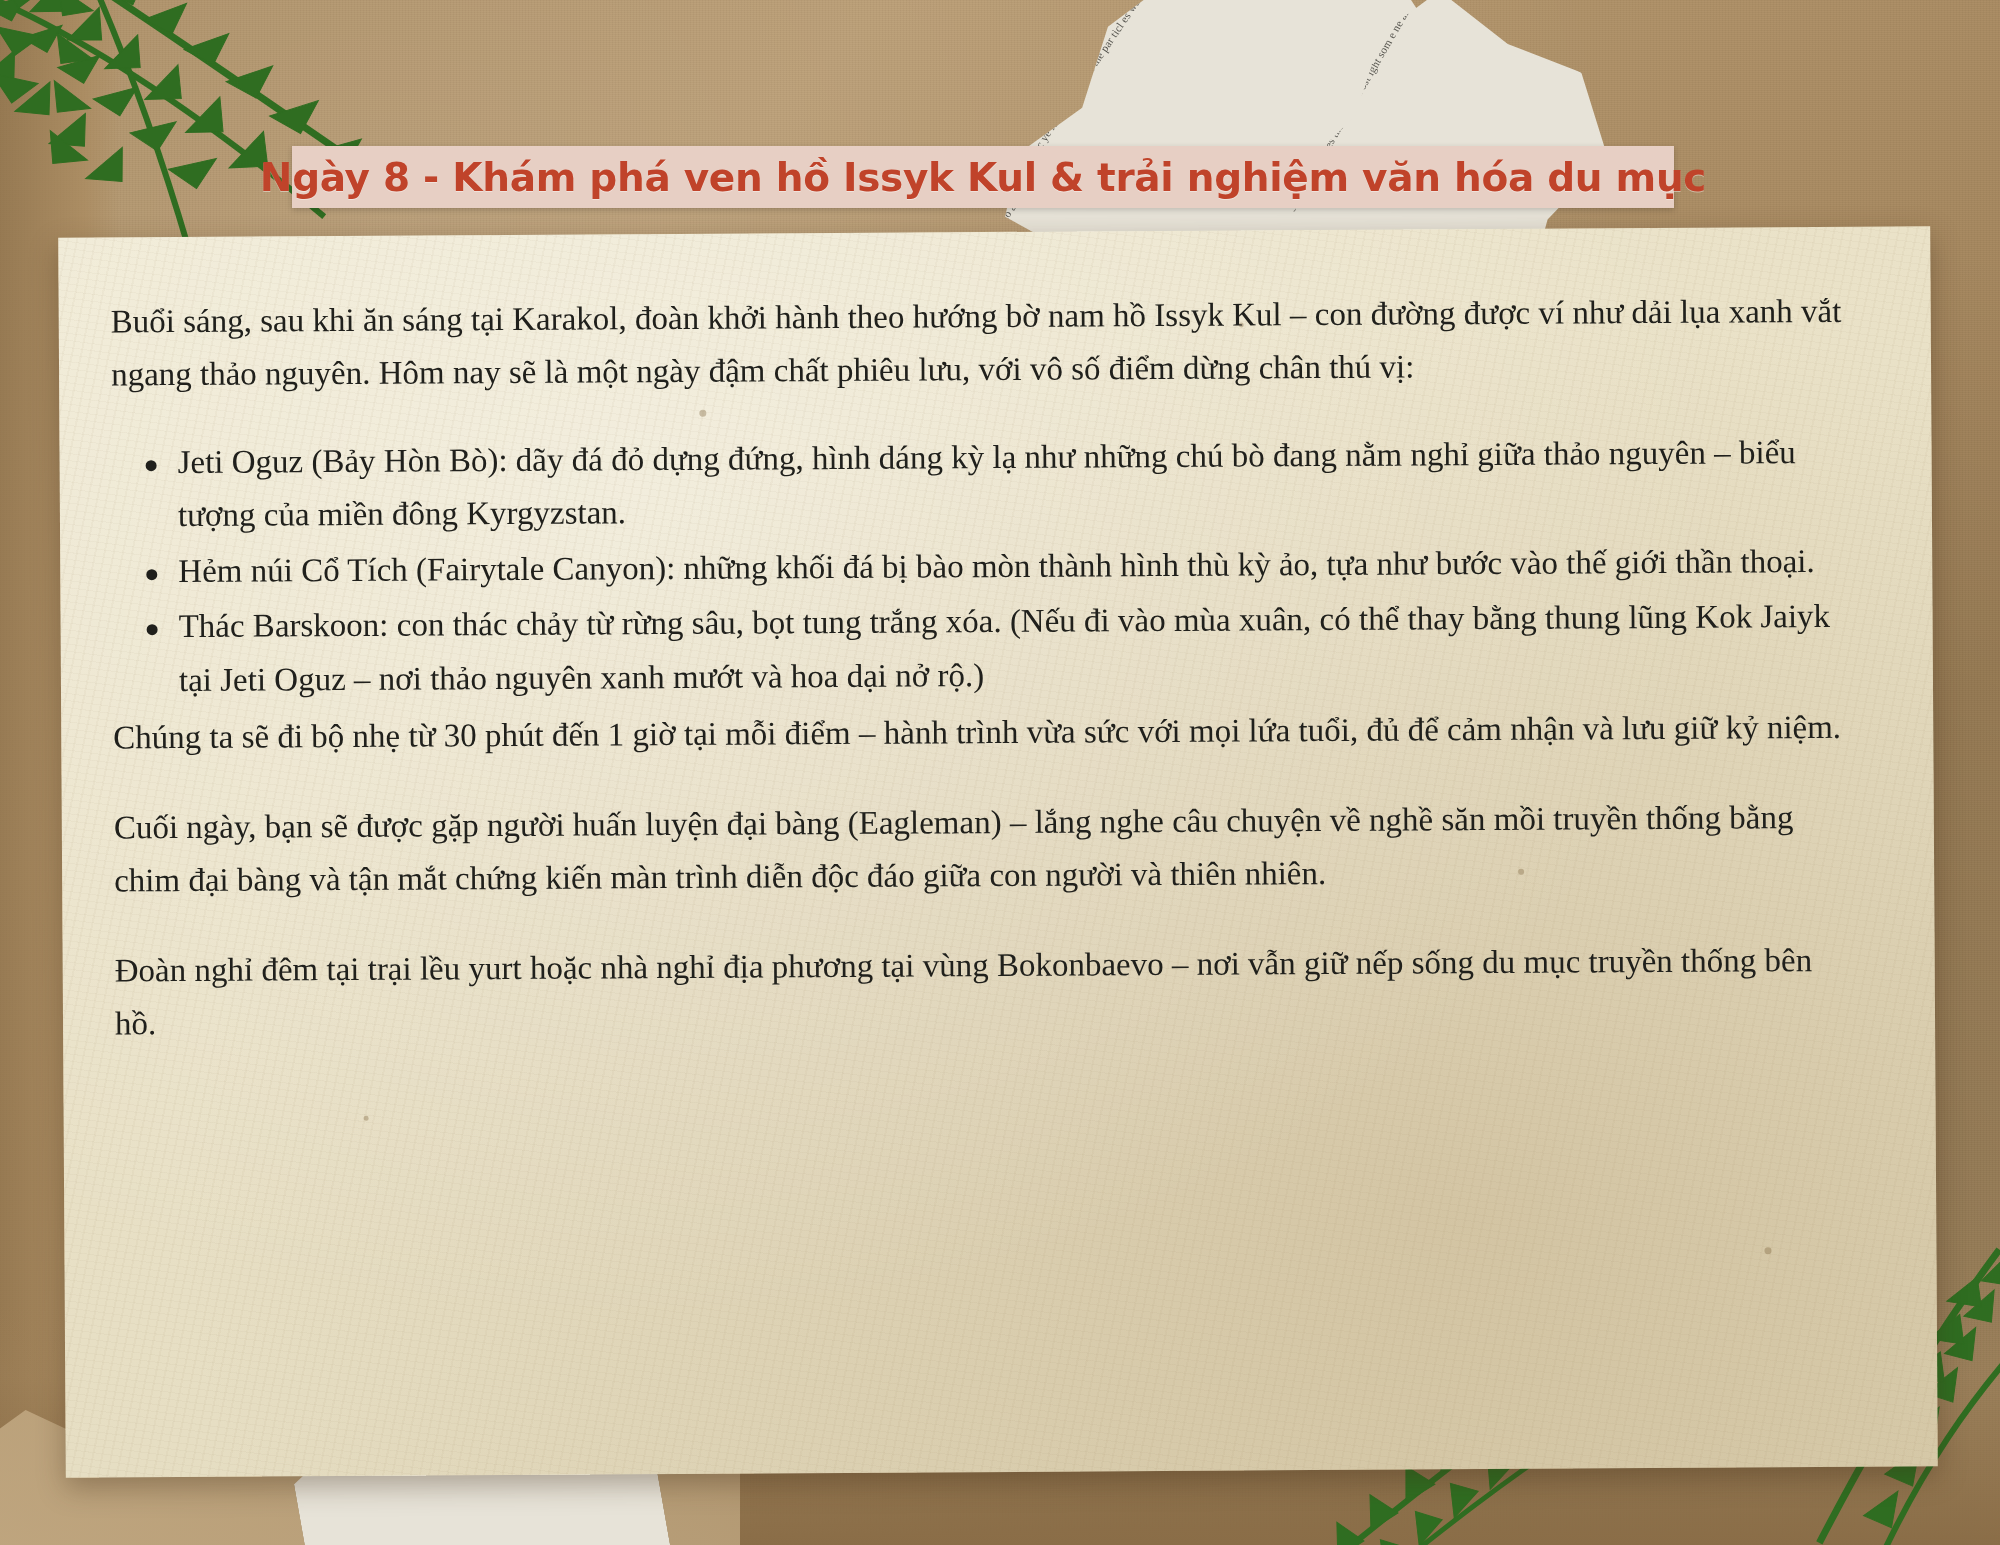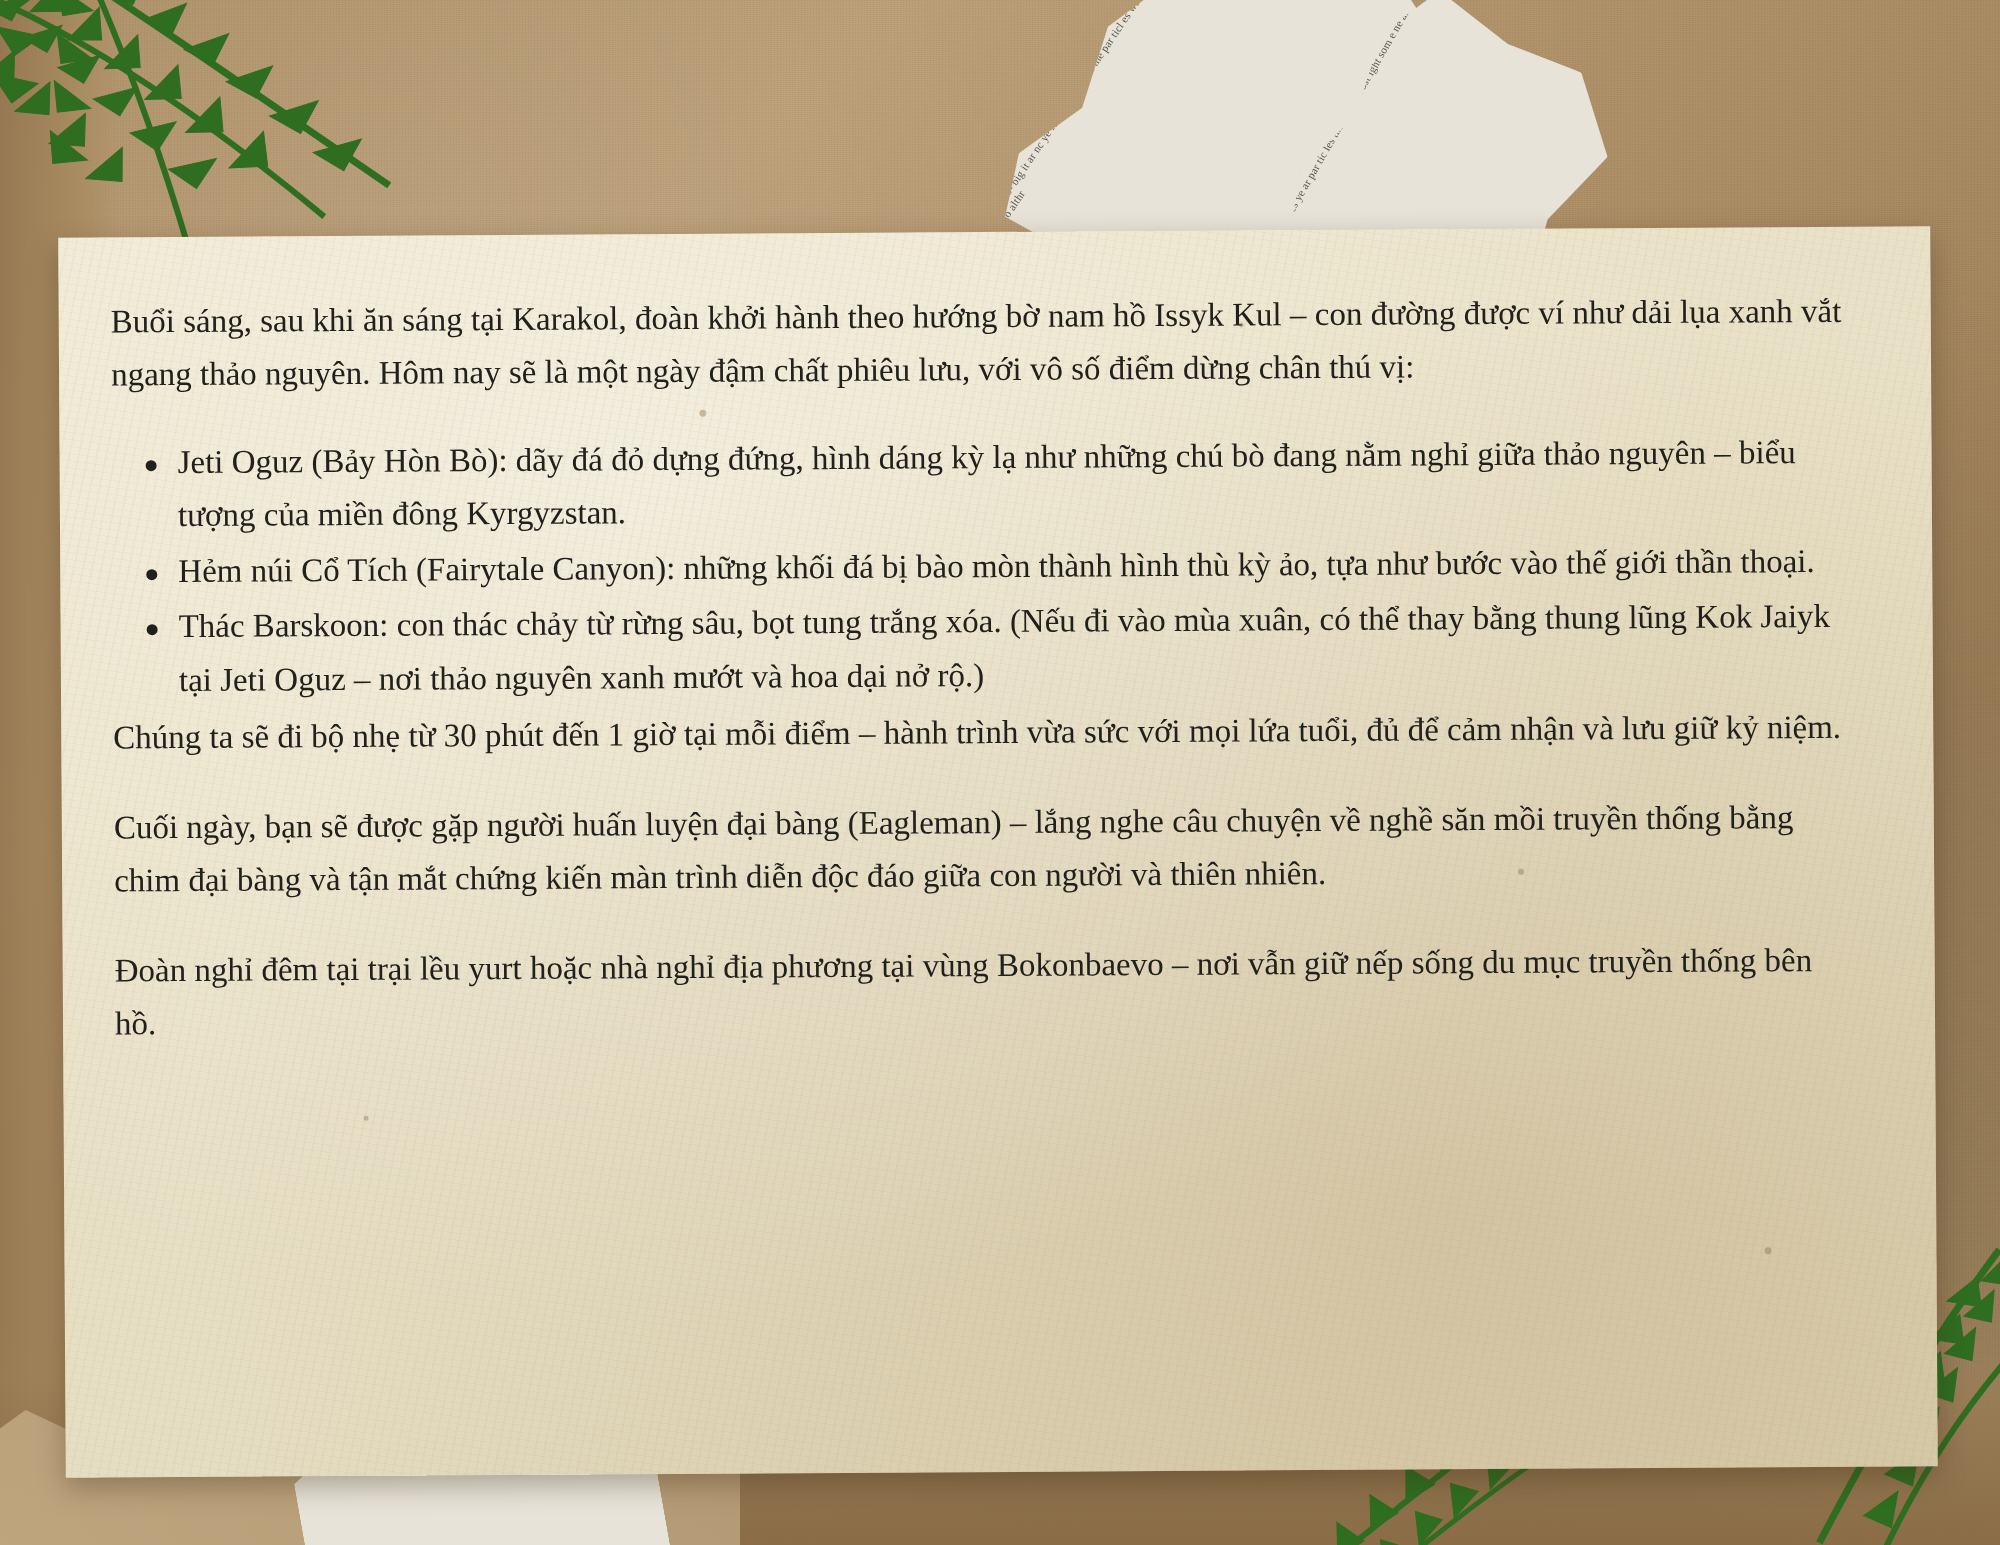--- a/index.html
+++ b/index.html
@@ -289,20 +289,23 @@
           <path d="M44 152 l -6 34 l 28 -18 z"></path>
           <path d="M86 136 l -6 34 l 29 -18 z"></path>
           <path d="M128 120 l -7 34 l 30 -18 z"></path>
           <path d="M170 104 l -7 34 l 31 -18 z"></path>
           <path d="M214 88 l -8 34 l 32 -18 z"></path>
         </g>
       </g>
     </svg>
   </div>
 
+  <div class="title-banner">
+    <div class="title-text">Ngày 8 - Khám phá ven hồ Issyk Kul &amp; trải nghiệm văn hóa du mục</div>
+  </div>
 
   <div class="paper">
     <div class="paper-fibers"></div>
     <div class="speck" style="left:640px; top:176px; width:7px; height:7px;"></div>
     <div class="speck" style="left:1180px; top:92px; width:5px; height:5px;"></div>
     <div class="speck" style="left:1456px; top:640px; width:6px; height:6px;"></div>
     <div class="speck" style="left:300px; top:880px; width:5px; height:5px;"></div>
     <div class="speck" style="left:1700px; top:1020px; width:7px; height:7px;"></div>
 
     <div class="content">

